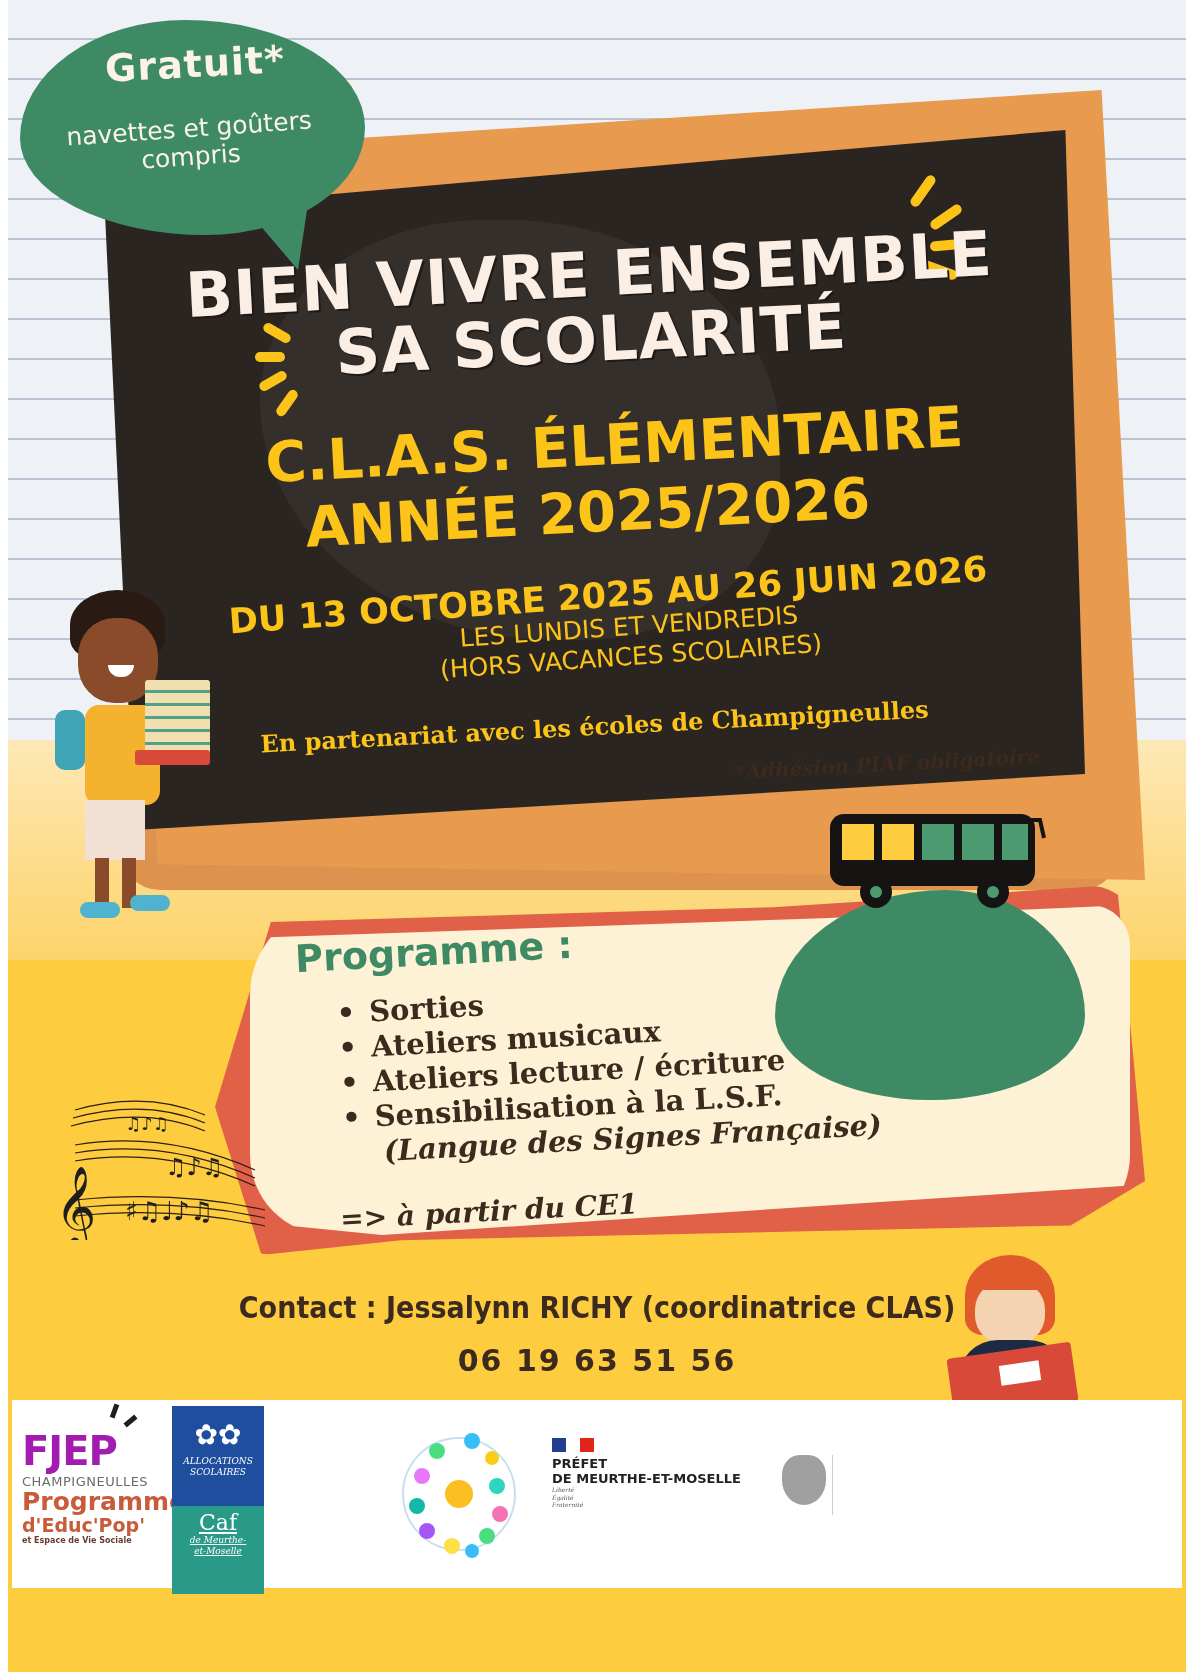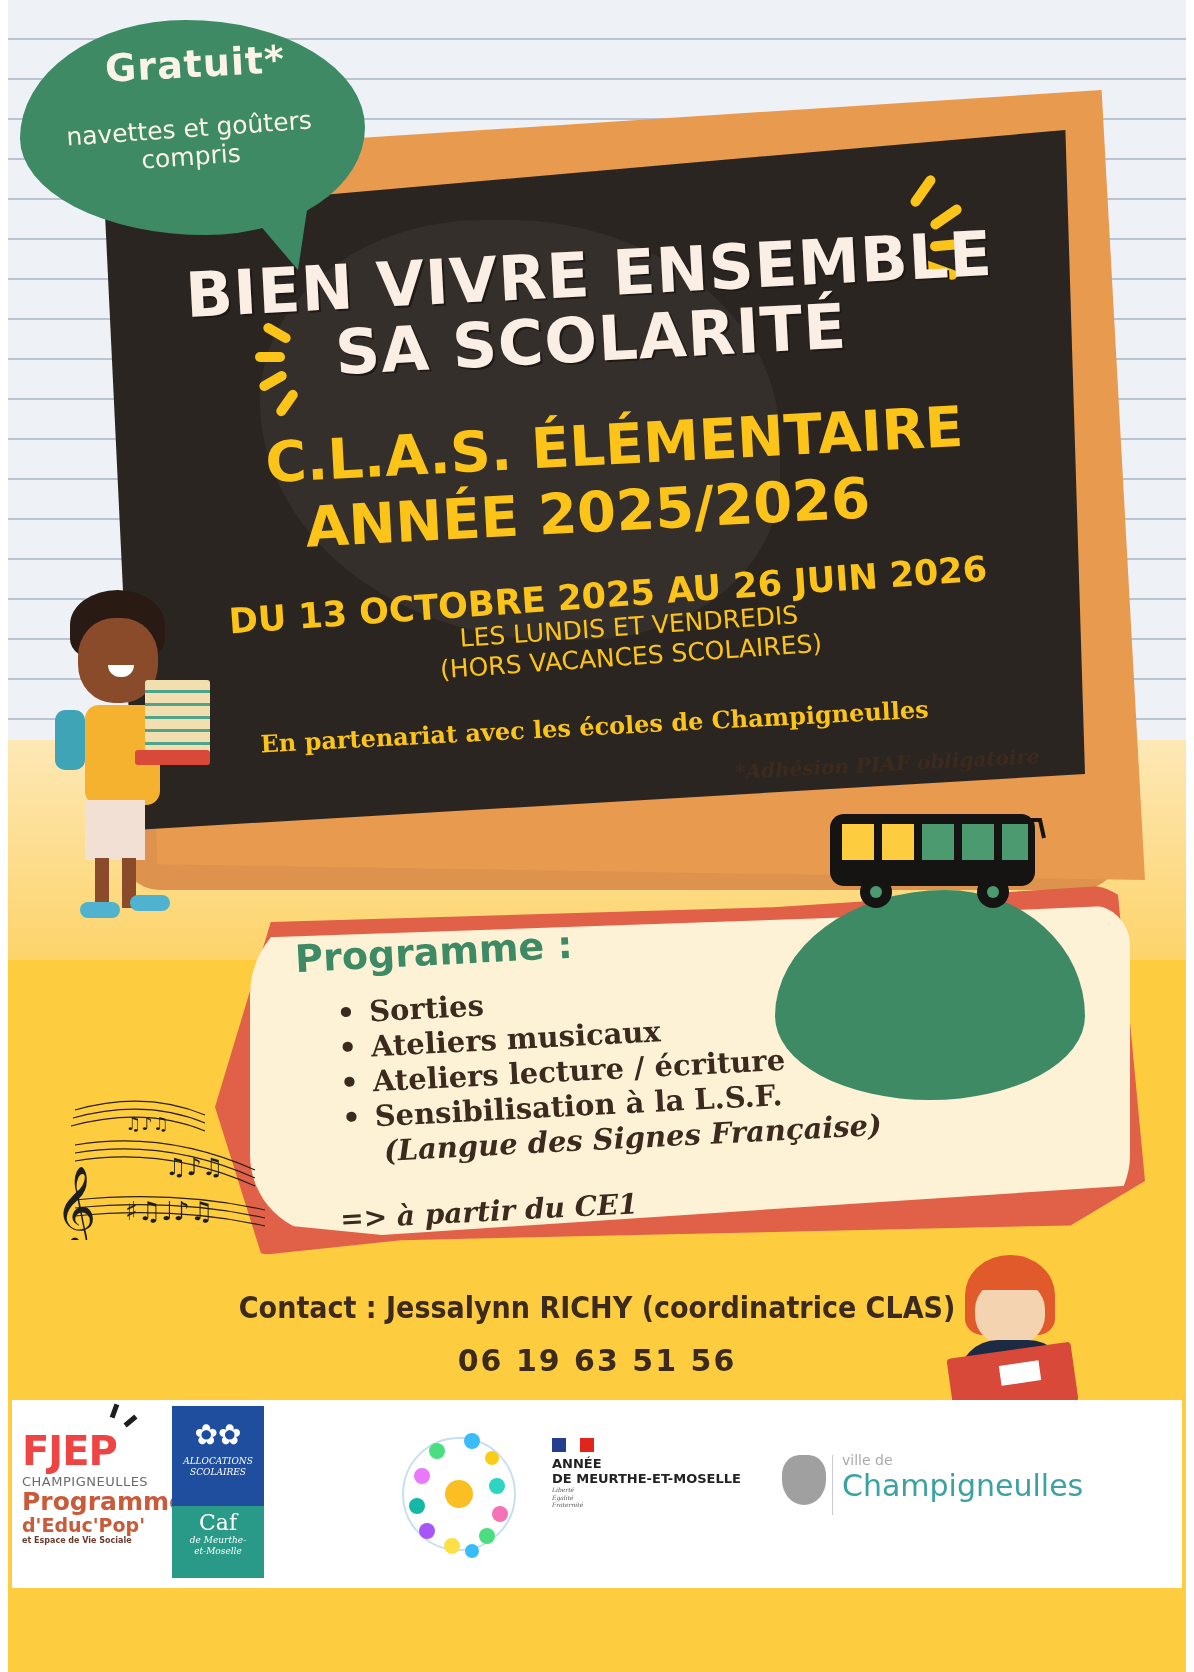--- a/index.html
+++ b/index.html
@@ -53,21 +53,21 @@
   #horaires{left:790px;top:928px;width:280px;text-align:center;color:#fbf4e6;font-weight:bold;font-size:34px;line-height:40px;}
   
   #bus{left:828px;top:812px;width:218px;height:98px;}
   
   #contact{left:0;top:1290px;width:1194px;text-align:center;color:#3b2a1d;font-weight:900;font-size:30px;padding-left:0;}
   #contact span{display:inline-block;transform:scaleX(.9);}
   #phone{left:0;top:1343px;width:1194px;text-align:center;color:#3b2a1d;font-weight:bold;font-size:30px;letter-spacing:2px;padding-right:80px;}
   
   #logos{left:12px;top:1400px;width:1170px;height:188px;background:#fff;border-bottom:8px solid #fecd3f;}
   .logo{position:absolute;top:0;}
-  #fjep-name{font-family:"DejaVu Sans",sans-serif;font-weight:900;font-size:40px;color:#ef4444;letter-spacing:-1px;}
+  #fjep-name{font-family:"DejaVu Sans",sans-serif;font-weight:900;font-size:40px;color:#a21caf;letter-spacing:-1px;}
   #fjep-city{font-size:13px;color:#6b6b6b;letter-spacing:.5px;}
   #fjep-fab{font-weight:900;font-size:25px;color:#c95a3a;line-height:25px;}
   #fjep-sub{font-size:8px;color:#6b3a2a;font-weight:bold;}
   #caf{background:#1f4e9e;color:#fff;text-align:center;}
   #caf-bottom{background:#2a9a88;color:#fff;text-align:center;}
   .caf-small{font-family:"DejaVu Serif",serif;font-style:italic;font-size:9px;line-height:11px;}
   #mm-text{font-family:"Liberation Sans Narrow","Liberation Sans",sans-serif;font-size:30px;line-height:28px;color:#222;transform:scaleX(.55);transform-origin:left;}
   #prefet-name{font-weight:bold;font-size:13px;line-height:15px;color:#222;}
   #prefet-motto{font-family:"DejaVu Serif",serif;font-style:italic;font-size:6px;color:#555;line-height:8px;}
   #ville-de{font-size:14px;color:#aaa;}
@@ -207,21 +207,21 @@
     <div id="fjep-fab2" style="font-weight:900;font-size:19px;color:#c95a3a;">d'Educ'Pop'</div>
     <div id="fjep-sub">et Espace de Vie Sociale</div>
   </div>
 
   <div class="logo" style="left:160px;top:6px;width:92px;height:176px;">
     <div id="caf" style="height:100px;padding-top:8px;box-sizing:border-box;">
       <div style="font-size:28px;line-height:42px;">✿✿</div>
       <div class="caf-small">ALLOCATIONS</div>
       <div class="caf-small">SCOLAIRES</div>
     </div>
-    <div id="caf-bottom" style="height:72px;padding-top:4px;box-sizing:border-box;">
+    <div id="caf-bottom" style="height:88px;padding-top:4px;box-sizing:border-box;text-decoration:underline;">
       <div style="font-family:'DejaVu Serif',serif;font-size:22px;">Caf</div>
       <div class="caf-small">de Meurthe-</div>
       <div class="caf-small">et-Moselle</div>
     </div>
   </div>
 
 
   <div class="logo" style="left:385px;top:6px;width:125px;height:176px;">
     <svg width="125" height="176" viewBox="0 0 125 176">
       <circle cx="62" cy="88" r="56" fill="none" stroke="#c8dff0" stroke-width="2"></circle>
@@ -240,30 +240,26 @@
     </svg>
     
   </div>
 
   <div class="logo" style="left:540px;top:38px;width:230px;">
     <div style="width:42px;height:14px;display:flex;">
       <div style="flex:1;background:#233d8f;"></div>
         <div style="flex:1;background:#fff;"></div>
         <div style="flex:1;background:#e1251b;"></div>
     </div>
-    <div id="prefet-name" style="margin-top:4px;">ANNÉE</div>
+    <div id="prefet-name" style="margin-top:4px;">PRÉFET</div>
     <div id="prefet-name2" style="font-weight:bold;font-size:13px;color:#222;">DE MEURTHE-ET-MOSELLE</div>
     <div id="prefet-motto">Liberté</div>
     <div class="m2" style="font-family:'DejaVu Serif',serif;font-style:italic;font-size:6px;color:#555;">Égalité</div>
     <div class="m3" style="font-family:'DejaVu Serif',serif;font-style:italic;font-size:6px;color:#555;">Fraternité</div>
   </div>
 
   <div class="logo" style="left:770px;top:55px;width:44px;height:50px;background:#888;border-radius:40% 40% 50% 50%;opacity:.8;"></div>
   <div class="logo" style="left:820px;top:55px;width:1px;height:60px;background:#ccc;"></div>
 
-  <div class="logo" style="left:830px;top:52px;width:330px;">
-    <div id="ville-de">ville de</div>
-    <div id="ville-name">Champigneulles</div>
-  </div>
 </div>
 
 <div class="abs" id="white-frame"></div>
 <div class="abs" id="white-frame-r"></div>
 
 </body></html>

